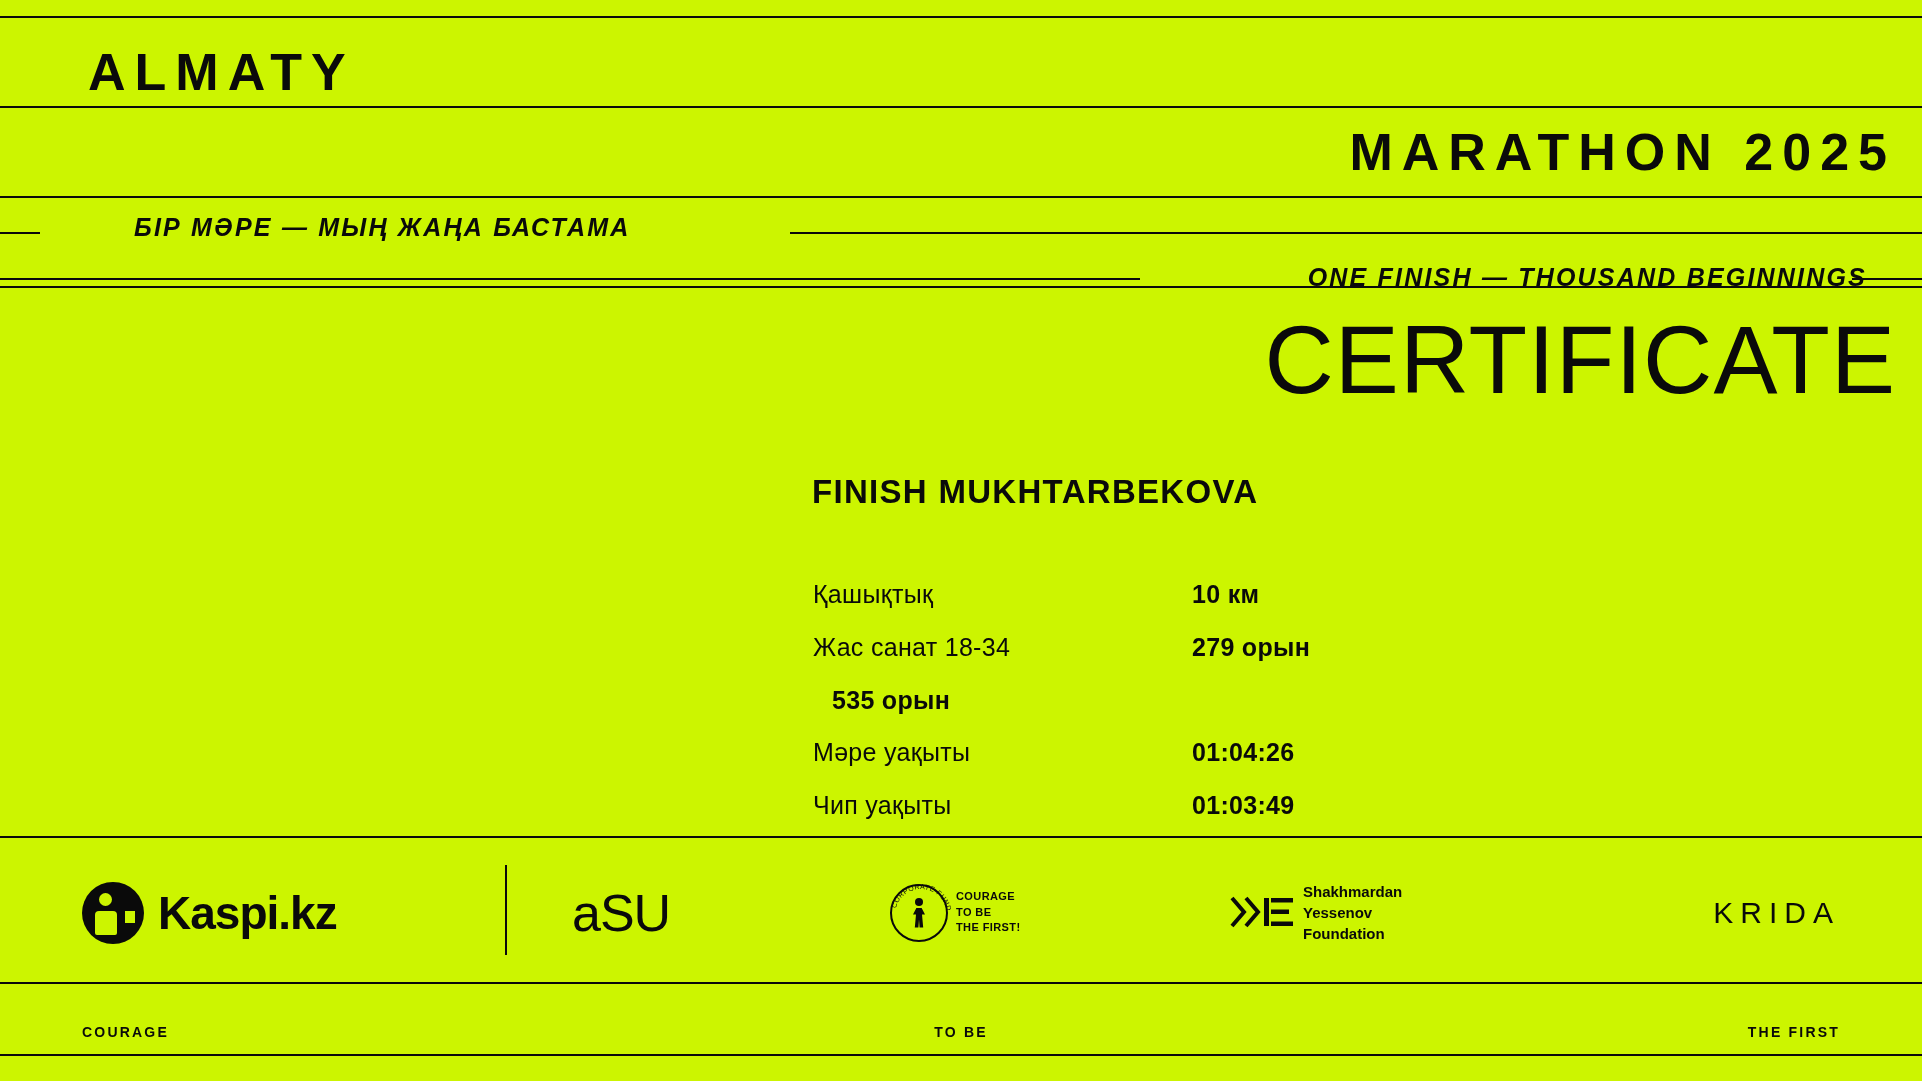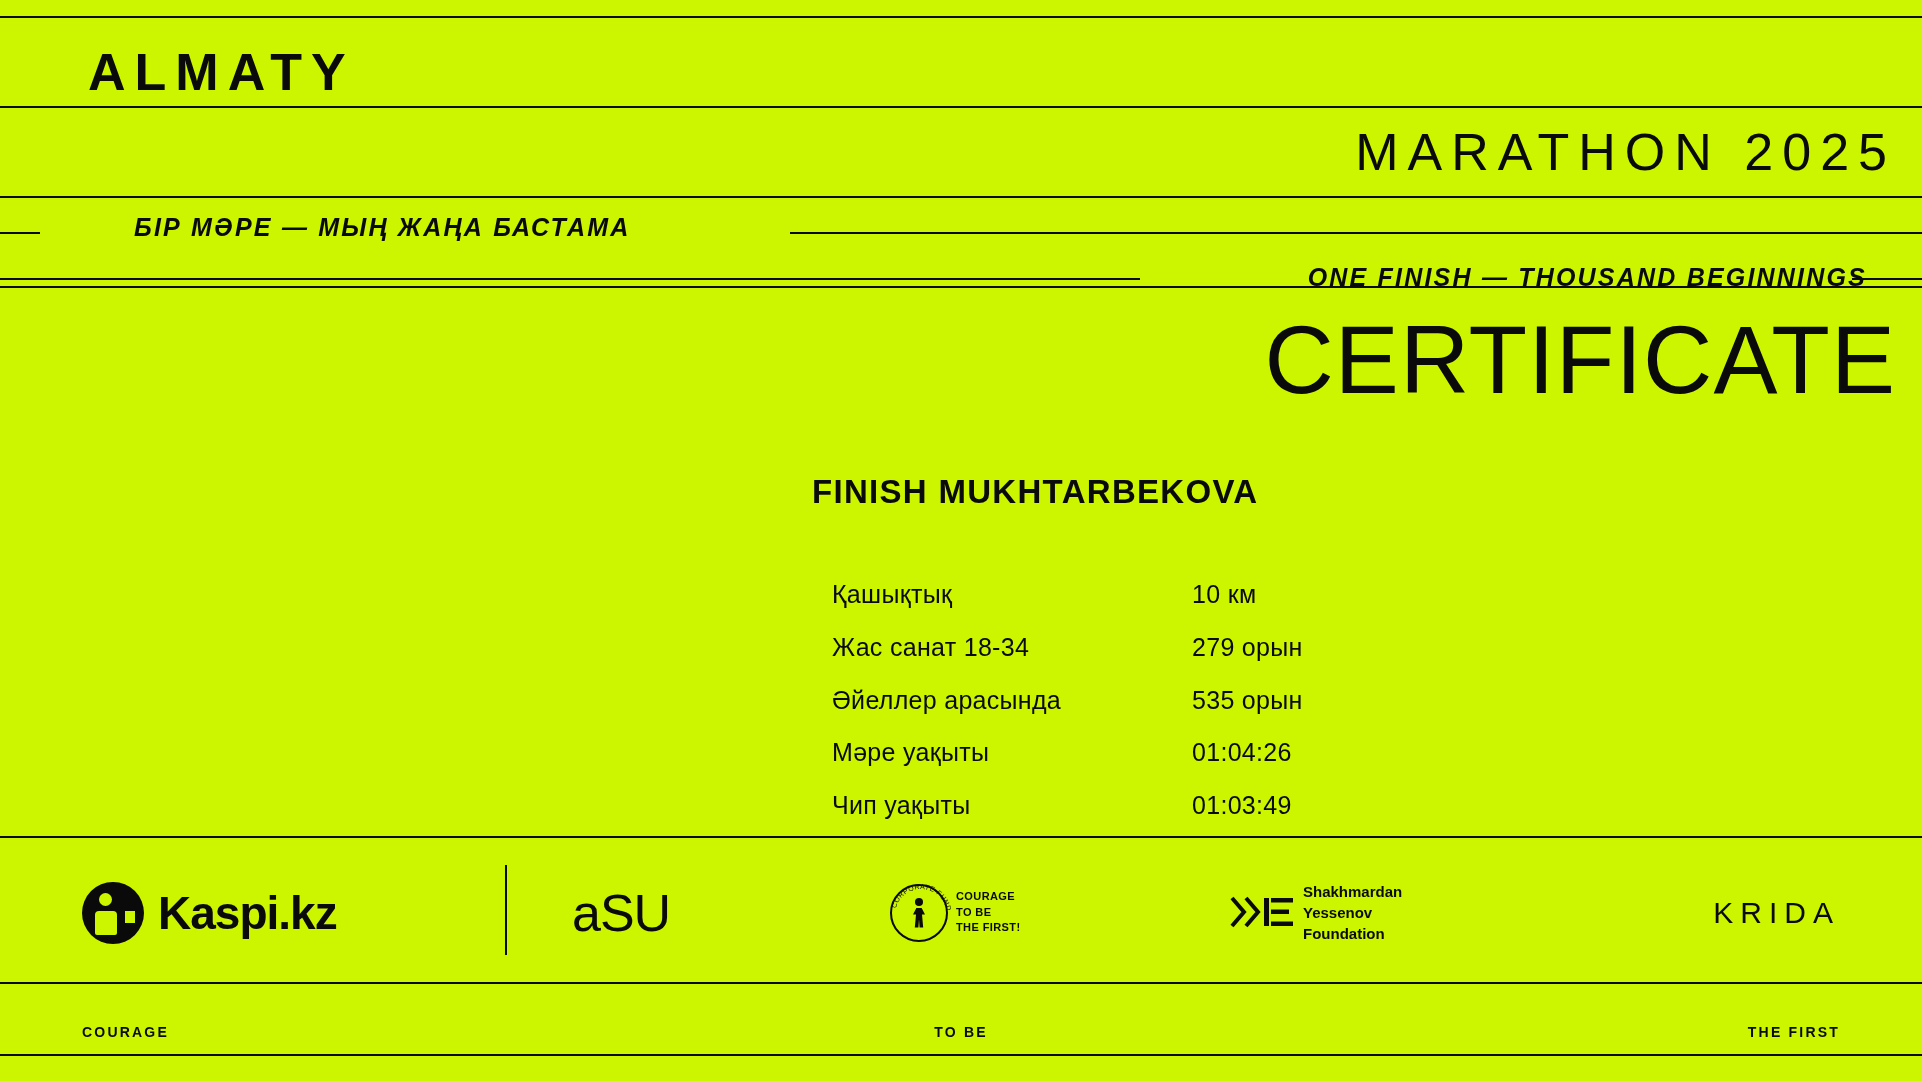--- a/index.html
+++ b/index.html
@@ -36,21 +36,21 @@
     font-size: 52px;
     font-weight: 700;
     letter-spacing: 9px;
     line-height: 1;
   }
   .marathon {
     position: absolute;
     right: 26px;
     top: 126px;
     font-size: 52px;
-    font-weight: 400;
+    font-weight: 700;
     letter-spacing: 9px;
     line-height: 1;
     text-align: right;
   }
   .tagline-kk {
     position: absolute;
     left: 134px;
     top: 215px;
     font-size: 25px;
     font-weight: 700;
@@ -88,41 +88,42 @@
     left: 812px;
     top: 475px;
     font-size: 33px;
     font-weight: 700;
     letter-spacing: 1.3px;
     line-height: 1;
   }
 
   .results {
     position: absolute;
-    left: 832px;
+    left: 813px;
     top: 575px;
     width: 800px;
   }
   .res-row {
     display: flex;
     align-items: baseline;
     margin-bottom: 14px;
   }
   .res-label {
     width: 360px;
     font-size: 25px;
     font-weight: 400;
     letter-spacing: 0.3px;
     line-height: 1.55;
   }
   .res-value {
     font-size: 25px;
-    font-weight: 400;
+    font-weight: 700;
     letter-spacing: 0.3px;
     line-height: 1.55;
+    margin-left: 19px;
   }
 
   
   .sponsors {
     position: absolute;
     left: 0;
     top: 845px;
     width: 1922px;
     height: 135px;
     display: flex;
@@ -295,21 +296,20 @@
   <div class="results">
     <div class="res-row">
       <div class="res-label">Қашықтық</div>
       <div class="res-value">10 км</div>
     </div>
     <div class="res-row">
       <div class="res-label">Жас санат 18-34</div>
       <div class="res-value">279 орын</div>
     </div>
     <div class="res-row">
-      <div class="res-label">Әйеллер арасында</div>
       <div class="res-value">535 орын</div>
     </div>
     <div class="res-row">
       <div class="res-label">Мәре уақыты</div>
       <div class="res-value">01:04:26</div>
     </div>
     <div class="res-row">
       <div class="res-label">Чип уақыты</div>
       <div class="res-value">01:03:49</div>
     </div>

